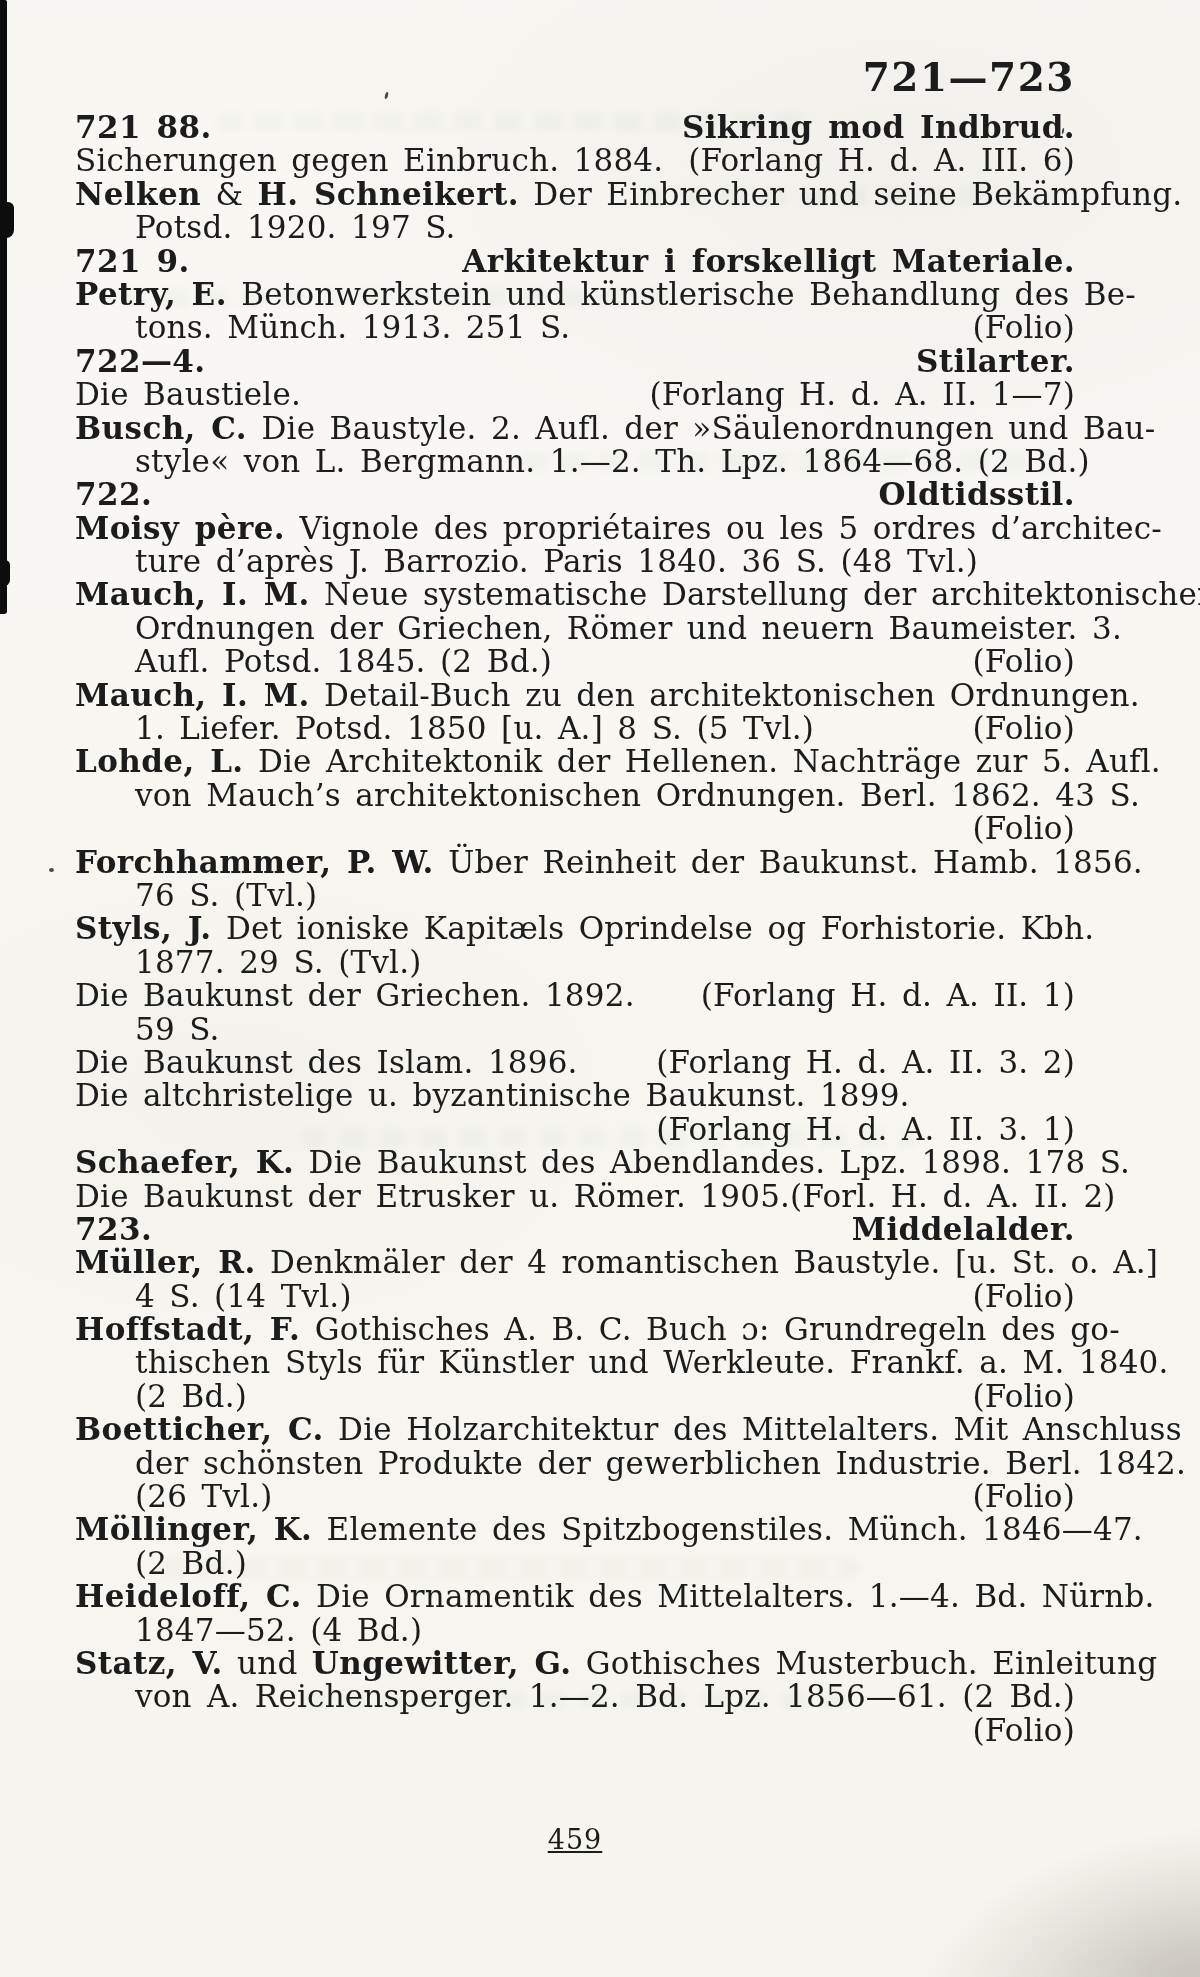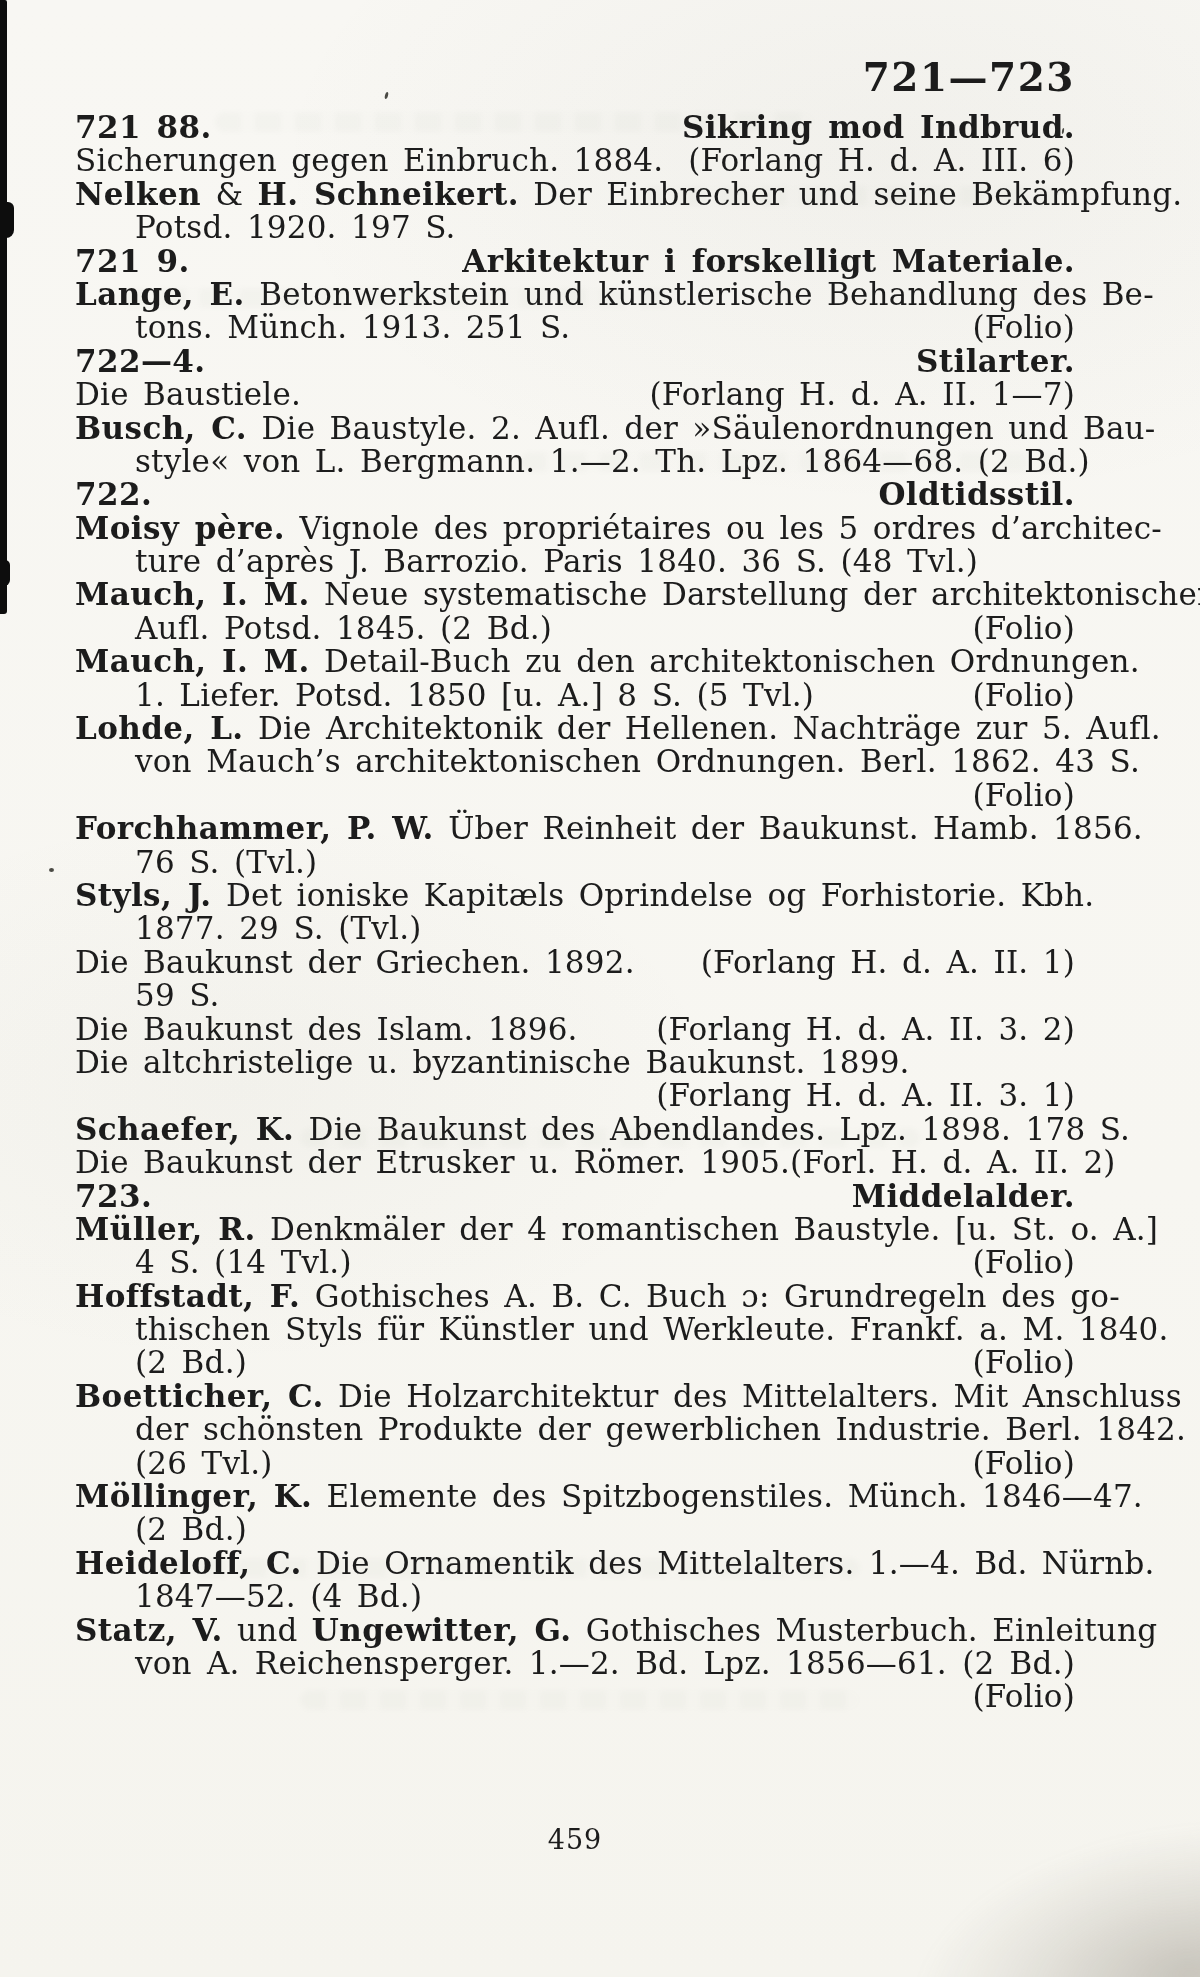--- a/index.html
+++ b/index.html
@@ -77,21 +77,21 @@
     height:33.4px;line-height:33.4px;
     white-space:nowrap;
   }
   .line.ind{padding-left:60px;}
   .line.just{text-align:justify;text-align-last:justify;}
   .line.flex{display:flex;justify-content:space-between;}
   .line.r-only{text-align:right;}
   .b{font-weight:700;letter-spacing:0.4px;}
   .page-number{
     position:absolute;top:1824px;left:75px;width:1000px;
-    text-align:center;font-size:27px;letter-spacing:1px;
+    text-align:center;font-size:27px;letter-spacing:1px;text-decoration:underline;
   }
 </style>
 </head>
 <body>
 
 <div class="page">
   <div class="scan-bar"></div>
 
   <div class="ghost g1"></div>
   <div class="ghost g2"></div>
@@ -115,21 +115,21 @@
       <div class="line flex">
         <span><span>Sicherungen gegen Einbruch. 1884.</span></span>
         <span class="r"><span>(Forlang H. d. A. III. 6)</span></span>
       </div>
       <div class="line just"><span><span class="b">Nelken</span><span> &amp; </span><span class="b">H. Schneikert.</span><span> Der Einbrecher und seine Bekämpfung.</span></span></div>
       <div class="line ind"><span><span>Potsd. 1920. 197 S.</span></span></div>
       <div class="line flex">
         <span><span class="b">721 9.</span></span>
         <span class="r"><span class="b">Arkitektur i forskelligt Materiale.</span></span>
       </div>
-      <div class="line just"><span><span class="b">Lange, E.</span><span> Betonwerkstein und künstlerische Behandlung des Be-</span></span></div>
+      <div class="line just"><span><span class="b">Petry, E.</span><span> Betonwerkstein und künstlerische Behandlung des Be-</span></span></div>
       <div class="line ind flex">
         <span><span>tons. Münch. 1913. 251 S.</span></span>
         <span class="r"><span>(Folio)</span></span>
       </div>
       <div class="line flex">
         <span><span class="b">722—4.</span></span>
         <span class="r"><span class="b">Stilarter.</span></span>
       </div>
       <div class="line flex">
         <span><span>Die Baustiele.</span></span>
@@ -137,20 +137,21 @@
       </div>
       <div class="line just"><span><span class="b">Busch, C.</span><span> Die Baustyle. 2. Aufl. der »Säulenordnungen und Bau-</span></span></div>
       <div class="line ind just"><span><span>style« von L. Bergmann. 1.—2. Th. Lpz. 1864—68. (2 Bd.)</span></span></div>
       <div class="line flex">
         <span><span class="b">722.</span></span>
         <span class="r"><span class="b">Oldtidsstil.</span></span>
       </div>
       <div class="line just"><span><span class="b">Moisy père.</span><span> Vignole des propriétaires ou les 5 ordres d’architec-</span></span></div>
       <div class="line ind"><span><span>ture d’après J. Barrozio. Paris 1840. 36 S. (48 Tvl.)</span></span></div>
       <div class="line just"><span><span class="b">Mauch, I. M.</span><span> Neue systematische Darstellung der architektonischen</span></span></div>
+      <div class="line ind just"><span><span>Ordnungen der Griechen, Römer und neuern Baumeister. 3.</span></span></div>
       <div class="line ind flex">
         <span><span>Aufl. Potsd. 1845. (2 Bd.)</span></span>
         <span class="r"><span>(Folio)</span></span>
       </div>
       <div class="line just"><span><span class="b">Mauch, I. M.</span><span> Detail-Buch zu den architektonischen Ordnungen.</span></span></div>
       <div class="line ind flex">
         <span><span>1. Liefer. Potsd. 1850 [u. A.] 8 S. (5 Tvl.)</span></span>
         <span class="r"><span>(Folio)</span></span>
       </div>
       <div class="line just"><span><span class="b">Lohde, L.</span><span> Die Architektonik der Hellenen. Nachträge zur 5. Aufl.</span></span></div>

